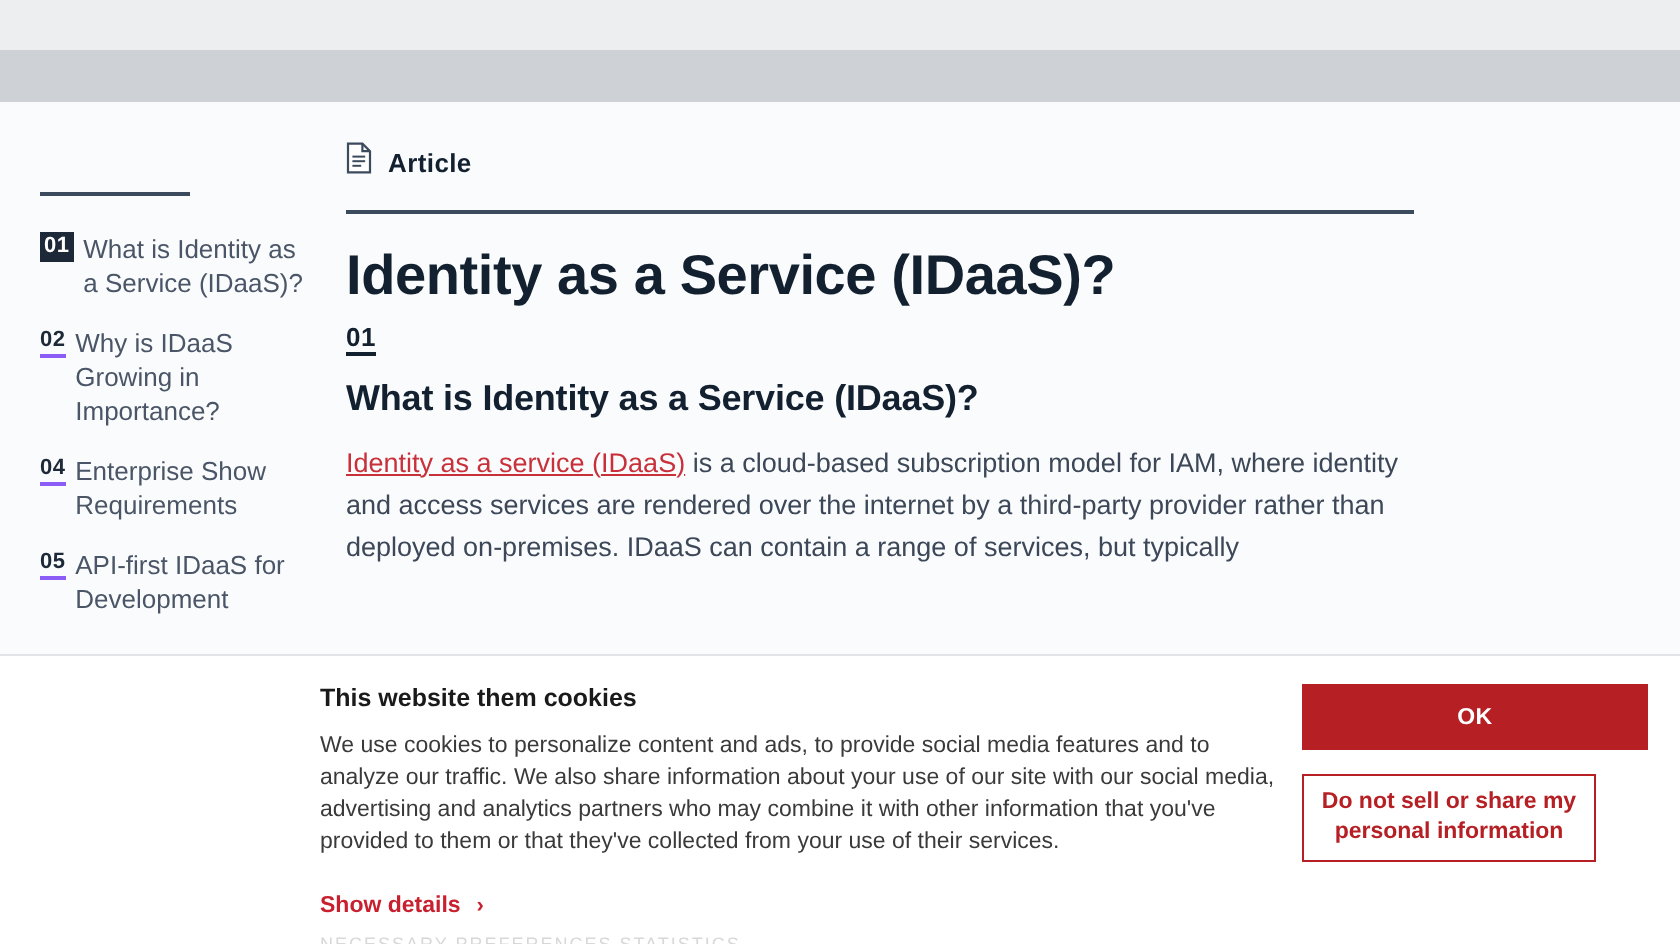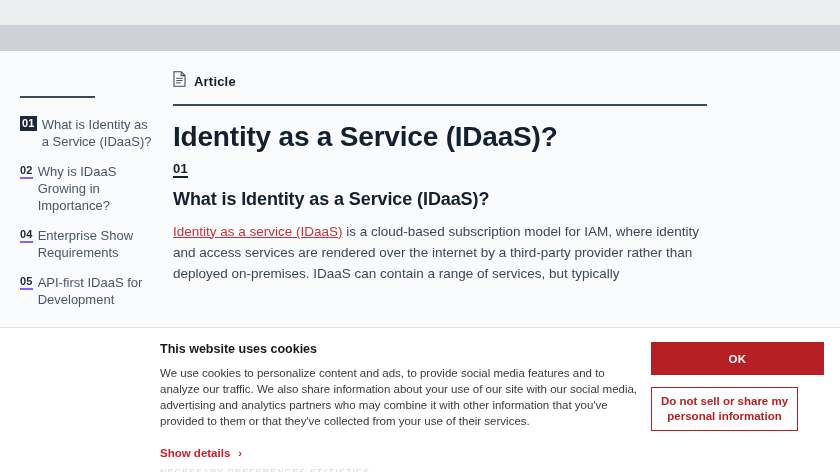--- a/index.html
+++ b/index.html
@@ -286,21 +286,21 @@
     <p class="body">
       <a class="inline-link" href="#">Identity as a service (IDaaS)</a><span> is a cloud-based subscription model for IAM, where identity and access services are rendered over the internet by a third-party provider rather than deployed on-premises. IDaaS can contain a range of services, but typically</span>
     </p>
   </main>
 
 </div>
 
 <div class="cookie-banner">
   <div class="cookie-inner">
     <div class="cookie-text-col">
-      <div class="cookie-heading">This website uses cookies</div>
+      <div class="cookie-heading">This website them cookies</div>
       <div class="cookie-body">We use cookies to personalize content and ads, to provide social media features and to analyze our traffic. We also share information about your use of our site with our social media, advertising and analytics partners who may combine it with other information that you've provided to them or that they've collected from your use of their services.</div>
       <div class="show-details">
         <span>Show details</span>
         <span class="chev">›</span>
       </div>
     </div>
     <div class="cookie-footnote">NECESSARY PREFERENCES STATISTICS</div>
     <div class="cookie-btn-col">
       <button class="btn-ok">OK</button>
       <button class="btn-donotsell">Do not sell or share my personal information</button>

